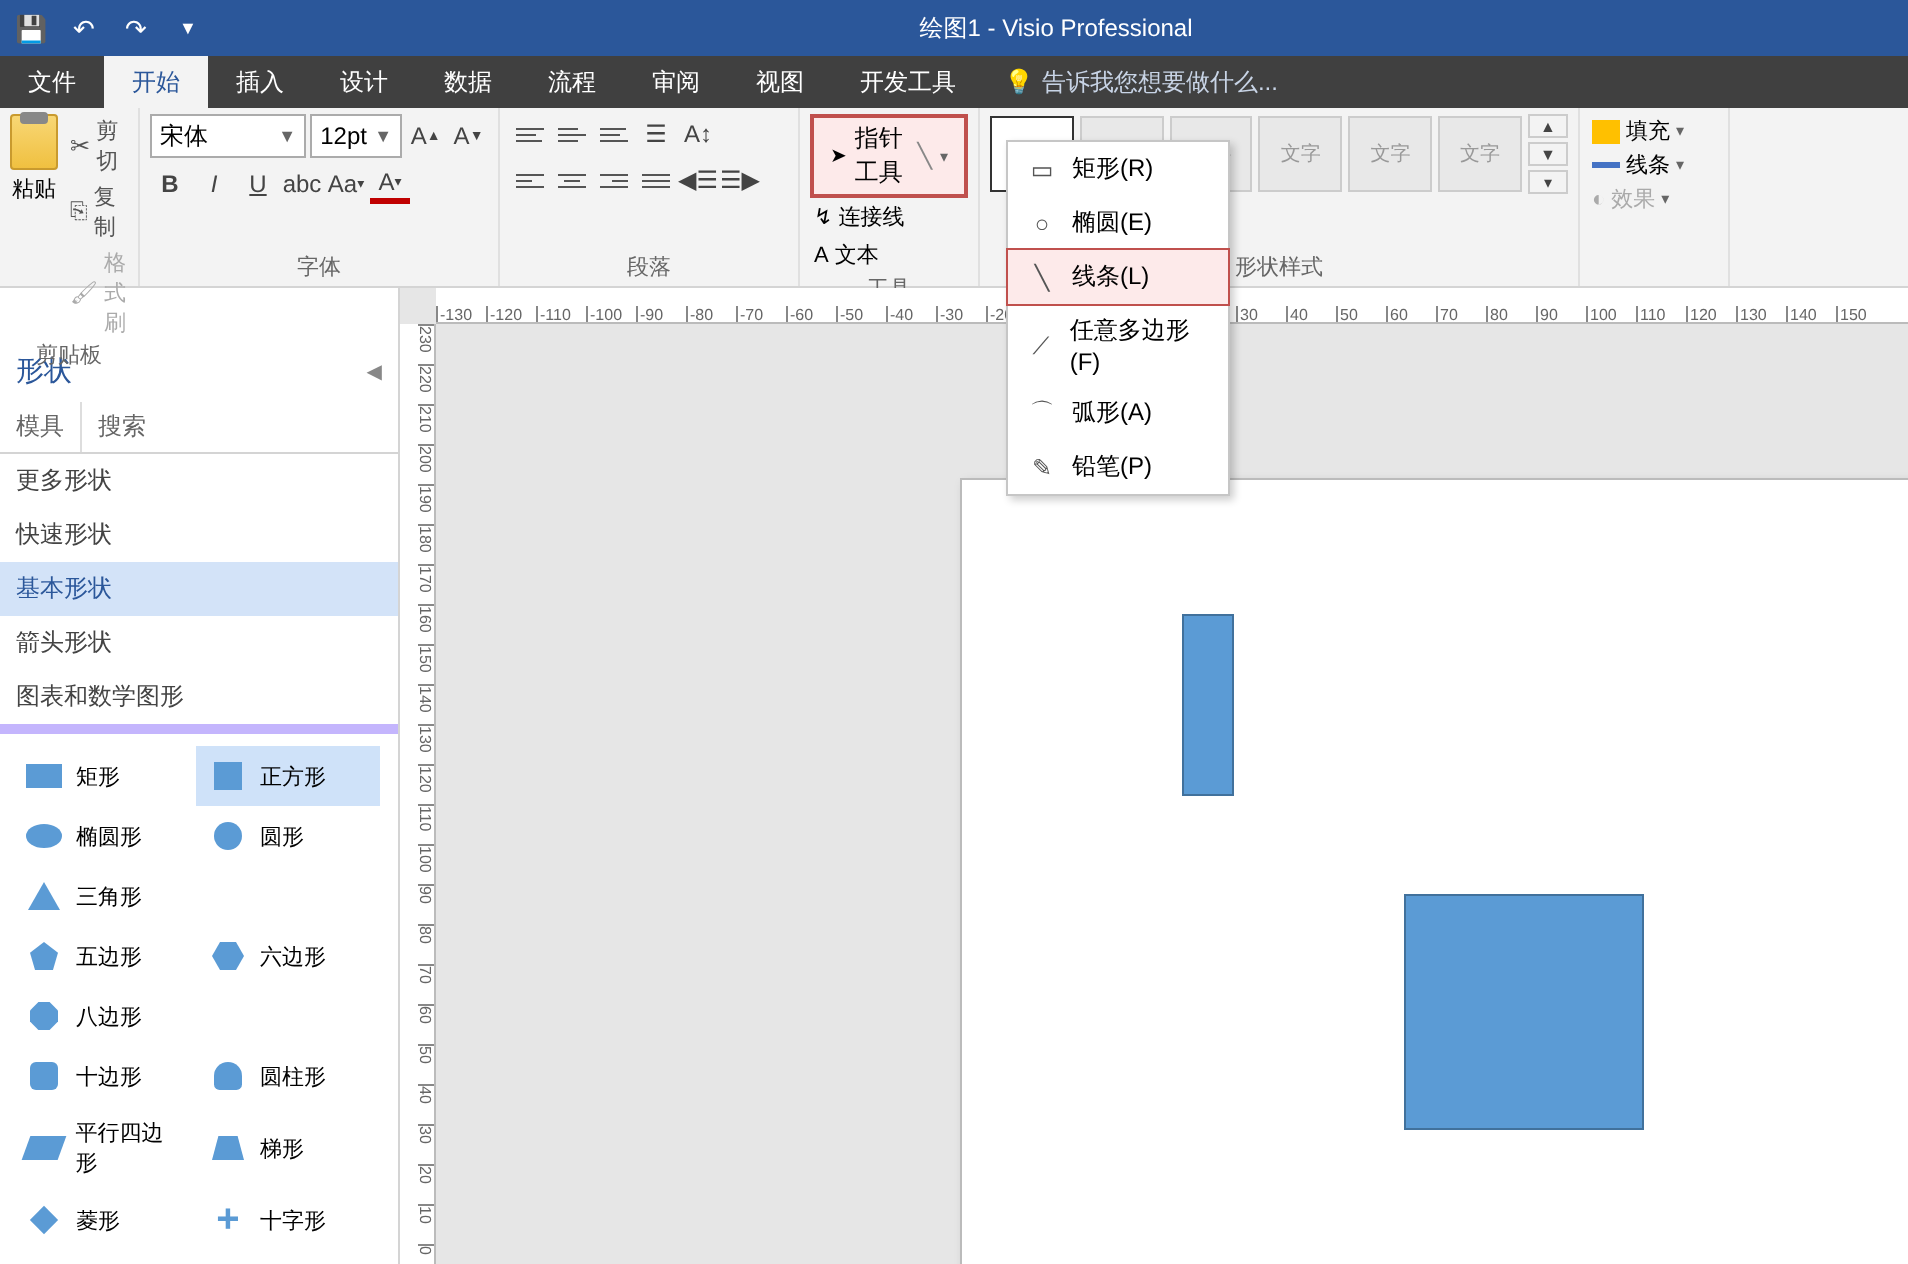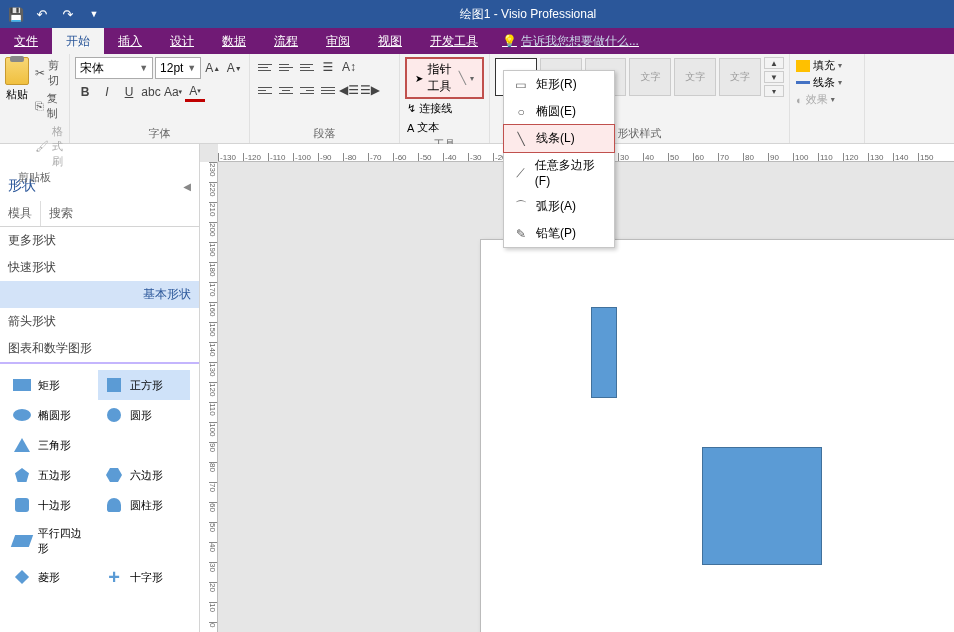--- a/index.html
+++ b/index.html
@@ -3,21 +3,21 @@
   <meta charset="utf-8">
   <style>
     * { box-sizing: border-box; margin: 0; padding: 0; }
     body { font-family: "Microsoft YaHei", sans-serif; font-size: 12px; background: #fff; overflow: hidden; width: 954px; height: 632px; }
     
     .titlebar { background: #2b579a; height: 28px; display: flex; align-items: center; color: #fff; padding: 0 4px; }
     .qat { display: flex; align-items: center; gap: 2px; }
     .qat-btn { width: 24px; height: 24px; display: flex; align-items: center; justify-content: center; color: #fff; font-size: 13px; }
     .title-text { flex: 1; text-align: center; font-size: 12px; }
     
-    .menubar { background: #701a75; height: 26px; display: flex; align-items: stretch; color: #fff; text-decoration: underline; }
+    .menubar { background: #404040; height: 26px; display: flex; align-items: stretch; color: #fff; }
     .menu-tab { padding: 0 14px; display: flex; align-items: center; font-size: 12px; cursor: pointer; }
     .menu-tab.active { background: #f3f3f3; color: #2b579a; }
     .tell-me { display: flex; align-items: center; gap: 4px; padding: 0 10px; color: #c8d4e6; font-size: 12px; }
     
     .ribbon { background: #f3f3f3; height: 90px; border-bottom: 1px solid #d4d4d4; display: flex; }
     .ribbon-group { border-right: 1px solid #e0e0e0; padding: 3px 5px 2px 5px; display: flex; flex-direction: column; position: relative; }
     .ribbon-group-label { text-align: center; font-size: 11px; color: #666; margin-top: auto; }
     .ribbon-content { display: flex; gap: 3px; }
     
     .clipboard-group { width: 70px; }
@@ -61,23 +61,23 @@
     .dropdown-item { padding: 5px 10px; display: flex; align-items: center; gap: 8px; font-size: 12px; cursor: pointer; }
     .dropdown-item.highlighted-red { border: 1px solid #c0504d; background: #fdeaea; margin: -1px; padding: 5px 10px; }
     .dd-icon { width: 14px; text-align: center; color: #555; }
     
     .main-area { display: flex; height: calc(100% - 144px); }
     
     .shapes-panel { width: 200px; background: #fff; border-right: 1px solid #d4d4d4; display: flex; flex-direction: column; }
     .shapes-header { padding: 6px 8px; font-size: 14px; color: #2b579a; display: flex; align-items: center; justify-content: space-between; margin-top: 27px; }
     .shapes-tabs { display: flex; border-bottom: 1px solid #d4d4d4; font-size: 12px; }
     .shapes-tab { padding: 4px 8px; color: #666; }
-    .shapes-categories { border-bottom: 2px solid #c4b5fd; }
+    .shapes-categories { border-bottom: 5px solid #c4b5fd; }
     .shape-cat { padding: 5px 8px; font-size: 12px; color: #444; cursor: pointer; }
-    .shape-cat.active { background: #d3e3f8; color: #2b579a; text-align: right; }
+    .shape-cat.active { background: #d3e3f8; color: #2b579a; }
     .shape-grid { padding: 6px; overflow-y: auto; }
     .shape-row { display: flex; }
     .shape-cell { width: 92px; padding: 6px; display: flex; align-items: center; gap: 6px; font-size: 11px; cursor: pointer; }
     .shape-cell.selected { background: #cfe2f9; }
     .shape-icon { width: 20px; height: 18px; display: flex; align-items: center; justify-content: center; }
     
     .canvas-area { flex: 1; position: relative; background: #e6e6e6; }
     .ruler-h { position: absolute; top: 0; left: 18px; right: 0; height: 18px; background: #fff; border-bottom: 1px solid #bbb; font-size: 8px; display: flex; align-items: flex-end; overflow: hidden; }
     .ruler-tick { position: absolute; bottom: 0; border-left: 1px solid #888; height: 8px; font-size: 8px; padding-left: 1px; color: #666; }
     .ruler-v { position: absolute; top: 18px; left: 0; bottom: 0; width: 18px; background: #fff; border-right: 1px solid #bbb; overflow: hidden; }
@@ -385,20 +385,26 @@
             <span>五边形</span>
           </div>
         <div class="shape-cell">
             <div class="shape-icon">
               <div class="si-hexagon"></div>
             </div>
             <span>六边形</span>
           </div>
       </div>
       <div class="shape-row">
+        <div class="shape-cell">
+            <div class="shape-icon">
+              <div class="si-octagon"></div>
+            </div>
+            <span>八边形</span>
+          </div>
       </div>
       <div class="shape-row">
         <div class="shape-cell">
             <div class="shape-icon">
               <div class="si-decagon"></div>
             </div>
             <span>十边形</span>
           </div>
         <div class="shape-cell">
             <div class="shape-icon">
@@ -406,20 +412,26 @@
             </div>
             <span>圆柱形</span>
           </div>
       </div>
       <div class="shape-row">
         <div class="shape-cell">
             <div class="shape-icon">
               <div class="si-para"></div>
             </div>
             <span>平行四边形</span>
+          </div>
+        <div class="shape-cell">
+            <div class="shape-icon">
+              <div class="si-trap"></div>
+            </div>
+            <span>梯形</span>
           </div>
       </div>
       <div class="shape-row">
         <div class="shape-cell">
             <div class="shape-icon">
               <div class="si-diamond" style="width:10px;height:10px"></div>
             </div>
             <span>菱形</span>
           </div>
         <div class="shape-cell">

